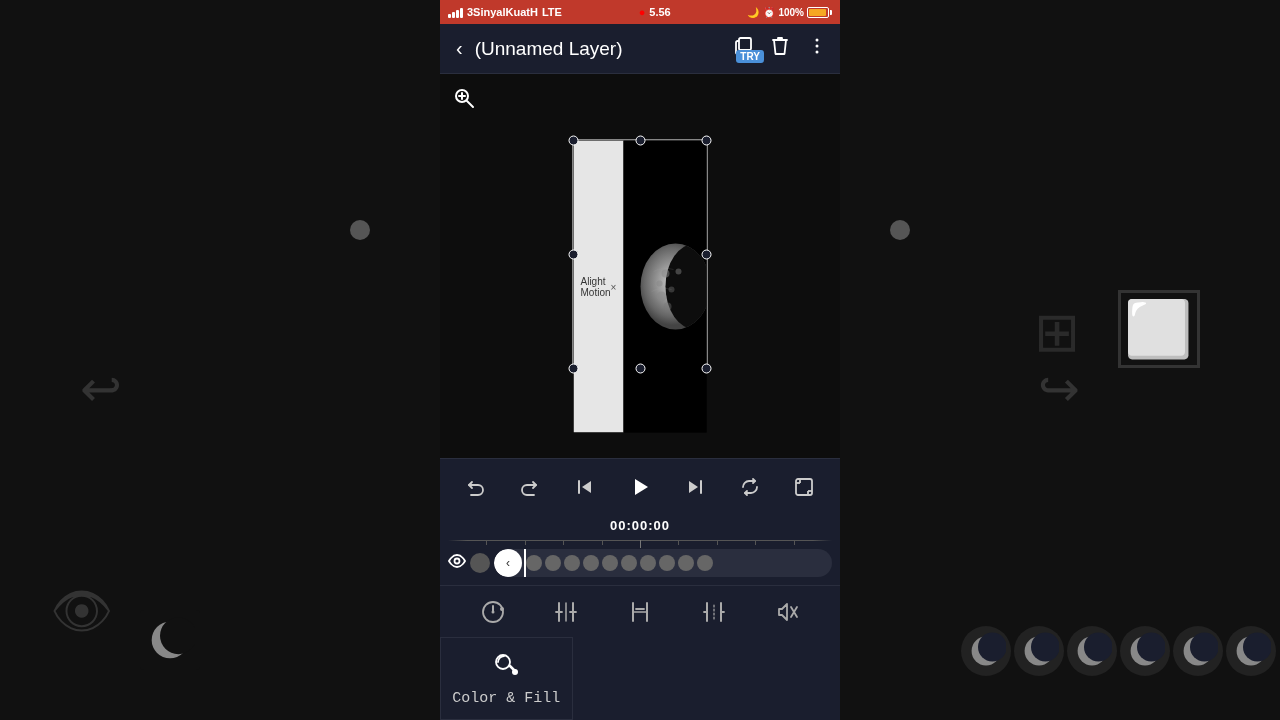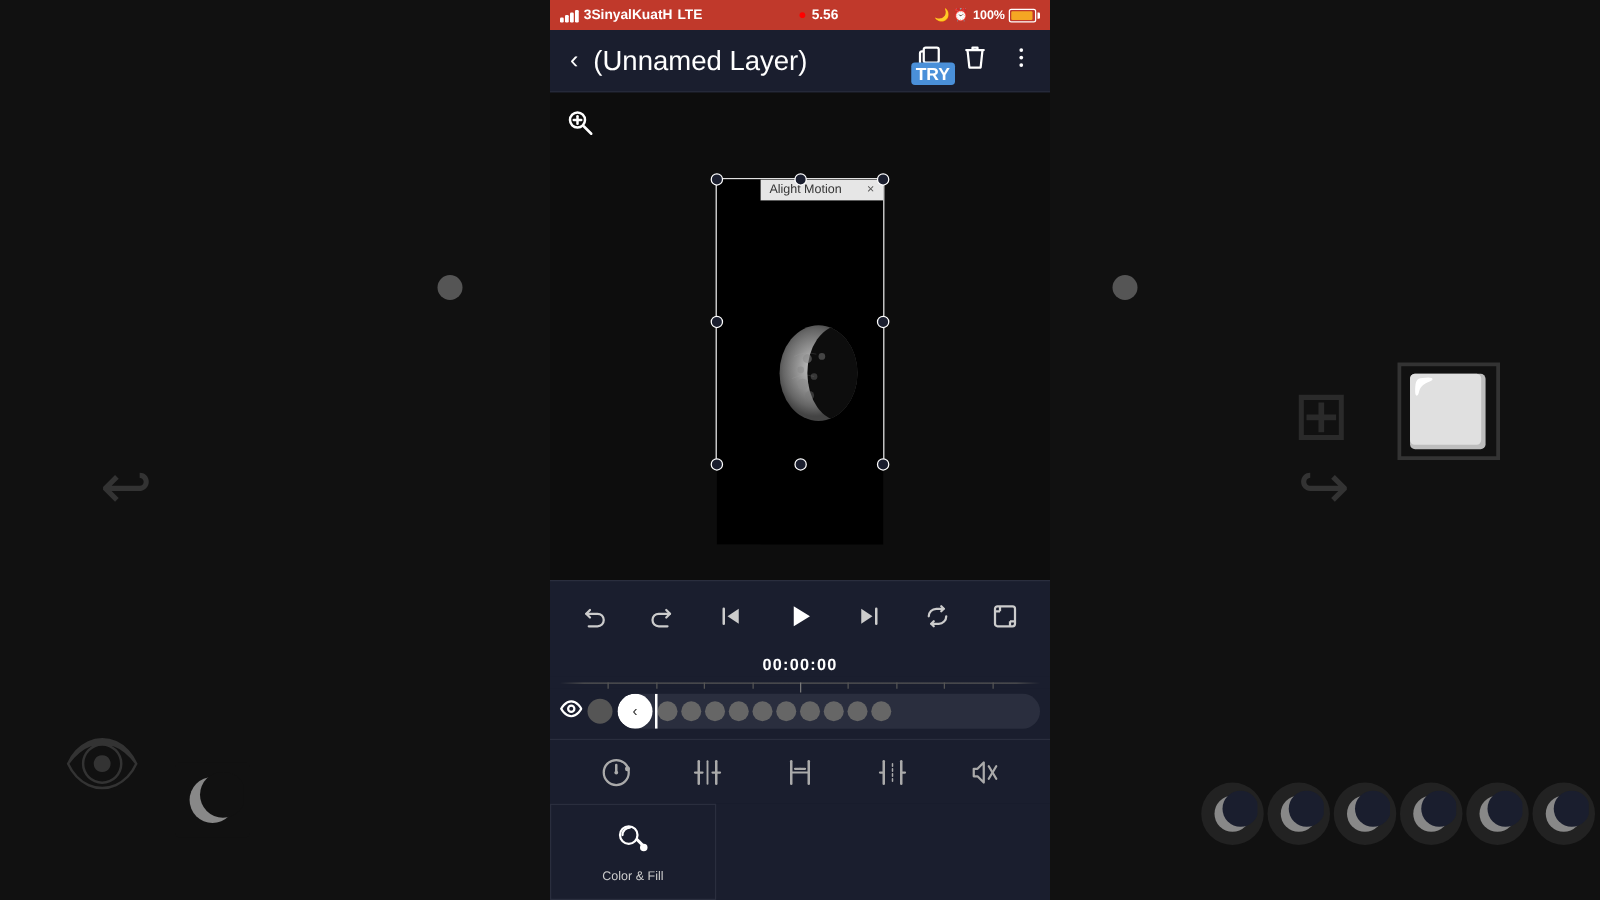--- a/index.html
+++ b/index.html
@@ -127,37 +127,37 @@
     }
     .nav-back {
       color: white;
       font-size: 20px;
       cursor: pointer;
       padding: 4px;
     }
     .nav-title {
       flex: 1;
       color: white;
-      font-size: 22px;
+      font-size: 19px;
       font-weight: 500;
     }
     .nav-actions {
       display: flex;
       gap: 16px;
       align-items: center;
     }
     .nav-action-btn {
       color: white;
       font-size: 18px;
       cursor: pointer;
     }
     .try-badge {
       background: #4a90d9;
       color: white;
-      font-size: 14px;
+      font-size: 10px;
       font-weight: 700;
       padding: 1px 4px;
       border-radius: 3px;
       position: absolute;
       top: 26px;
       right: 76px;
     }
 
     
     .canvas-area {
@@ -196,23 +196,22 @@
     .handle-bl { bottom: -5px; left: -5px; }
     .handle-bm { bottom: -5px; left: 50%; transform: translateX(-50%); }
     .handle-br { bottom: -5px; right: -5px; }
 
     
     .moon-container {
       width: 133px;
       height: 292px;
       background: #000;
       display: flex;
-      flex-direction: column;
+      flex-direction: row;
       overflow: hidden;
-      padding-left: 35px;
     }
     .moon-tooltip {
       background: rgba(255,255,255,0.9);
       color: #333;
       font-size: 10px;
       padding: 3px 7px;
       display: flex;
       align-items: center;
       justify-content: space-between;
       font-weight: 500;
@@ -395,23 +394,24 @@
       padding: 12px 8px;
       cursor: pointer;
       gap: 6px;
       border: 1px solid #2a2e3e;
     }
     .tool-icon {
       font-size: 22px;
       color: white;
     }
     .tool-label {
-      font-size: 10px;
+      font-size: 15px;
       color: #ccc;
       text-align: left;
+      font-family: Liberation Mono, monospace;
     }
 
     
     .bg-arrow-left {
       position: absolute;
       left: 80px;
       top: 360px;
       color: #333;
       font-size: 50px;
     }

